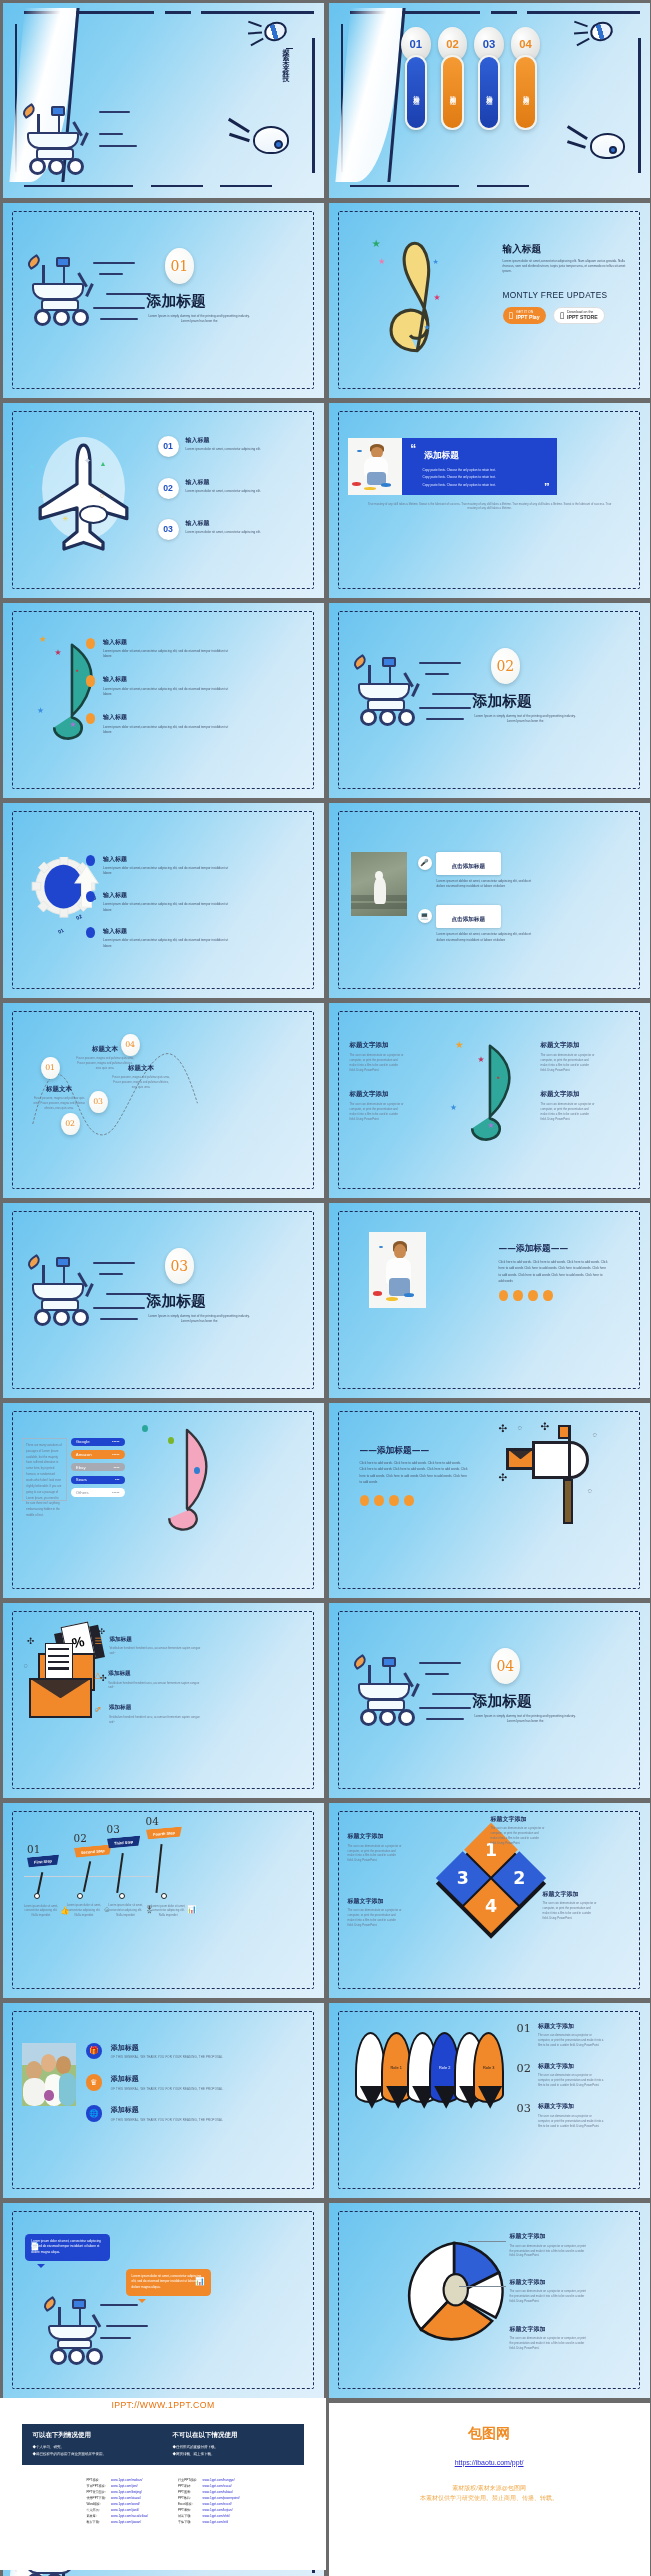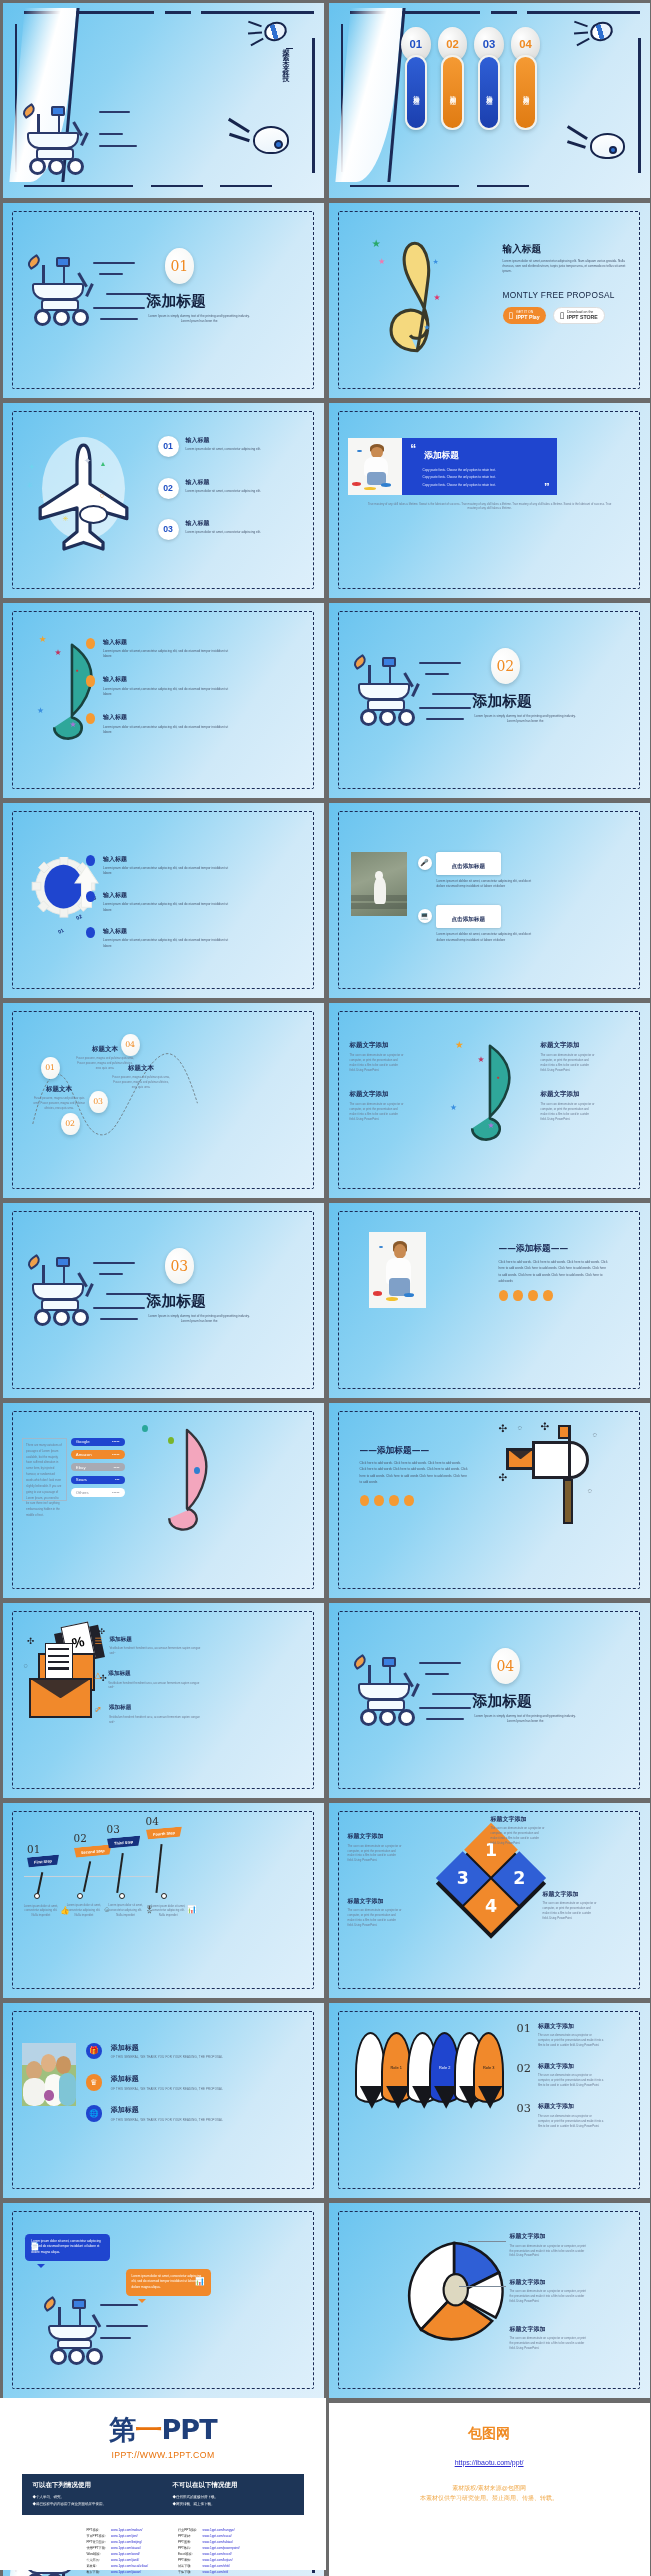--- a/index.html
+++ b/index.html
@@ -327,21 +327,21 @@
           </svg>
           <div style="position:absolute;left:-5.2px;top:8.7px;color:#2aa86a;font-size:10.4px">★</div>
           <div style="position:absolute;left:1.7px;top:28px;color:#f07ab0;font-size:7.8px">★</div>
           <div style="position:absolute;left:56px;top:29.5px;color:#3a8fe0;font-size:7px">★</div>
           <div style="position:absolute;left:57px;top:64px;color:#e0356b;font-size:7.8px">★</div>
           <div style="position:absolute;left:47px;top:94px;color:#3a8fe0;font-size:7.8px">★</div>
         </div>
 
         <div class="zh-title" style="position:absolute;left:174px;top:40px;font-size:9.6px;color:#13213f">输入标题</div>
         <div class="tiny" style="position:absolute;left:174px;top:56px;width:130px">Lorem ipsum dolor sit amet,consectetur adipiscing elit. Nam aliquam varius gravida. Nulla rhoncus, sem sed eleifend rutrum, turpis justo tempor urna, et commodo ex tellus sit amet ipsum.</div>
-        <div style="position:absolute;left:174px;top:87px;font-size:8.3px;color:#13213f;letter-spacing:0.3px">MONTLY FREE PROPOSAL</div>
+        <div style="position:absolute;left:174px;top:87px;font-size:8.3px;color:#13213f;letter-spacing:0.3px">MONTLY FREE UPDATES</div>
         <div style="position:absolute;left:174px;top:104px;display:flex;gap:7px">
           <div class="btn-store o">
             <span style="font-size:8.7px">▯</span>
             <span>
               <span style="display:block">GET IT ON</span>
               <b style="font-size:5.2px">IPPT Play</b>
             </span>
           </div>
           <div class="btn-store w">
             <span style="font-size:8.7px">▯</span>
@@ -1092,23 +1092,20 @@
           <div class="ibaotu-note">素材版权/素材来源@包图网</div>
           <div class="ibaotu-note">本素材仅供学习研究使用。禁止商用、传播、转载。</div>
         </div>
       </div>
     </div>
 
   </div>
 
   <div class="footer-wrap">
     <div class="footer-card">
-      <div style="text-align:center;padding-top:14px">
-        <span class="f-logo"><span>第</span><span class="dash">一</span><span>PPT</span></span>
-      </div>
       <div style="text-align:center;margin-top:1.7px" class="f-url">IPPT://WWW.1PPT.COM</div>
 
       <div class="f-band" style="margin:14px 22px 0 22px;padding:7.8px 10.4px;display:flex;gap:19px">
         <div style="flex:1">
           <h4>可以在下列情况使用</h4>
           <ul style="margin-top:3.5px">
             <li>◆<span>个人学习、研究。</span></li>
             <li>◆<span>将已授权中的内容用于商业页面场景中使用。</span></li>
           </ul>
         </div>

